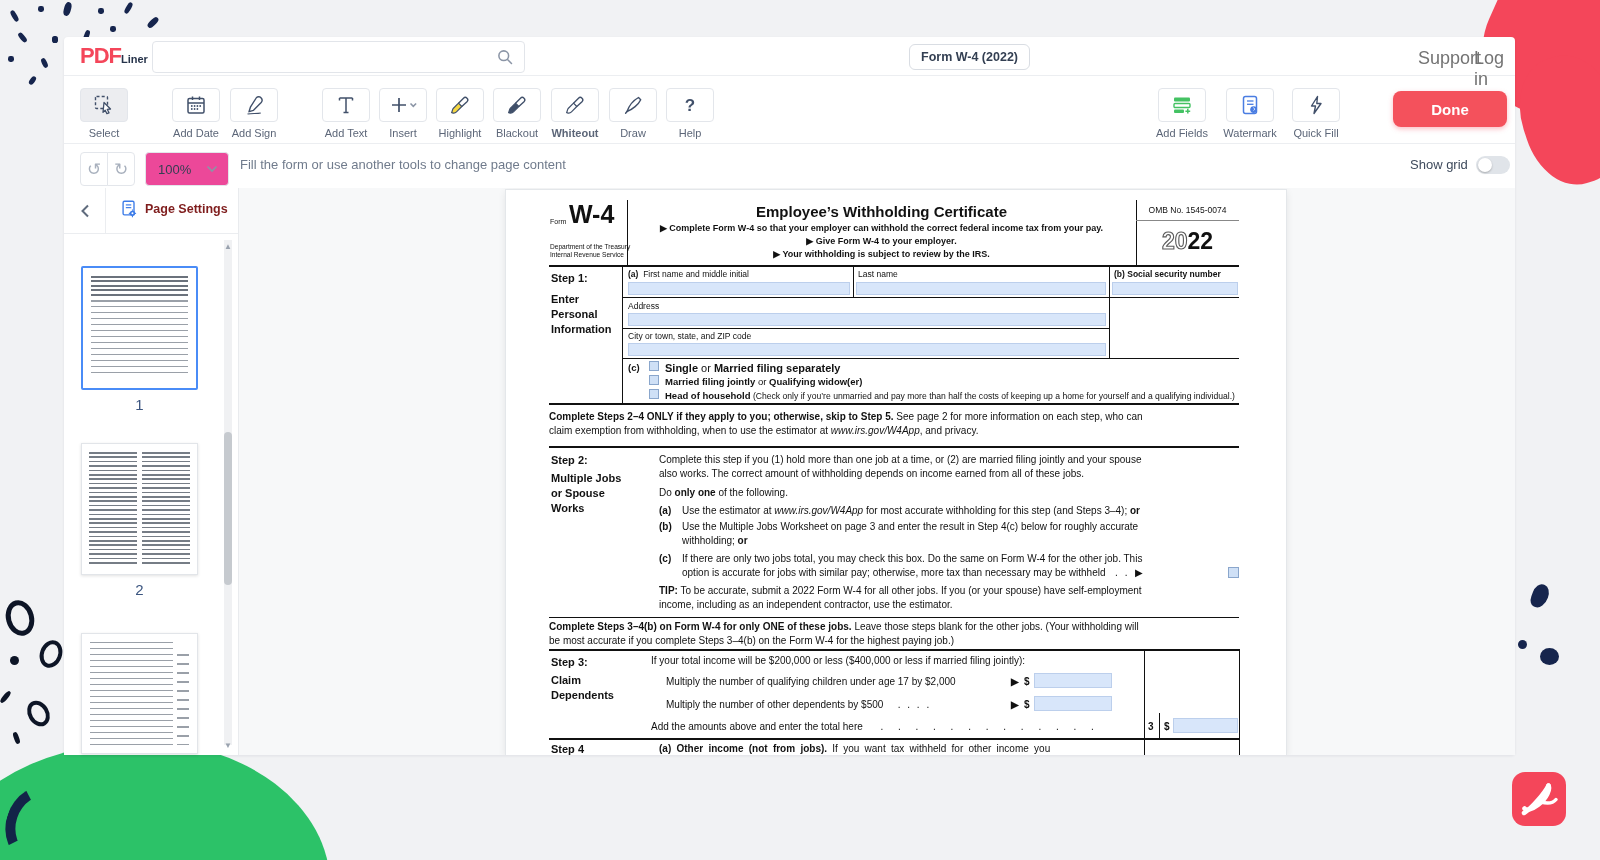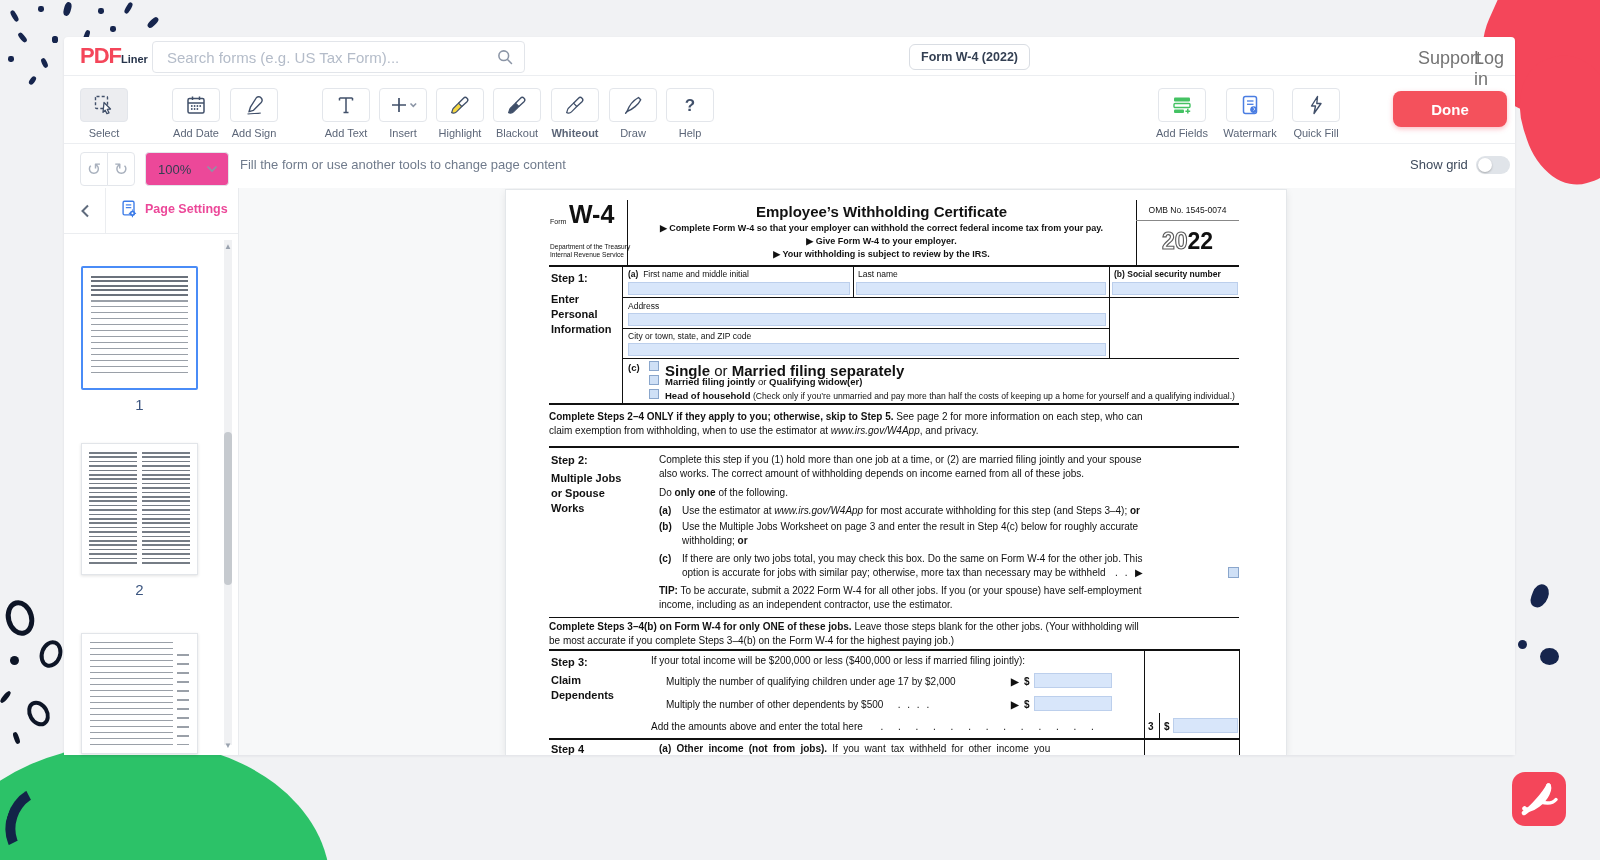--- a/index.html
+++ b/index.html
@@ -56,21 +56,21 @@
   .toggle{position:absolute;left:1412px;top:13px;width:34px;height:18px;border-radius:9px;background:#e0e4e9;cursor:pointer;}
   .toggle .knob{position:absolute;left:2px;top:2px;width:14px;height:14px;border-radius:50%;background:#fff;
           box-shadow:0 1px 2px rgba(0,0,0,.25);}
   
   #content{position:absolute;left:0;top:151px;width:1451px;height:567px;}
   #sidebar{position:absolute;left:0;top:0;width:174px;height:567px;background:#fff;border-right:1px solid #e9ebee;}
   .sb-head{position:absolute;left:0;top:0;width:174px;height:45px;border-bottom:1px solid #ebedf0;}
   .sb-collapse{position:absolute;left:0;top:0;width:41px;height:45px;border-right:1px solid #ebedf0;
           display:flex;align-items:center;justify-content:center;cursor:pointer;}
   .sb-ps{position:absolute;left:55px;top:11px;display:flex;align-items:center;gap:6px;cursor:pointer;
-          font-size:12.5px;font-weight:bold;color:#ec4899;}
+          font-size:12.5px;font-weight:bold;color:#7f1d1d;}
   .thumb{position:absolute;left:17px;width:117px;background:#fff;box-sizing:border-box;cursor:pointer;}
   .thumb.sel{border:2px solid #4a8cf7;border-radius:2px;}
   .thumb.plain{border:1px solid #e2e5e9;box-shadow:0 1px 3px rgba(0,0,0,.12);}
   .tlines{position:absolute;background:repeating-linear-gradient(to bottom,#9aa0a8 0 1.5px,transparent 1.5px 6px);}
   .tlines.dense{background:repeating-linear-gradient(to bottom,#767d86 0 1.6px,transparent 1.6px 4.4px);}
   .pagenum{position:absolute;width:117px;left:17px;text-align:center;font-size:15px;color:#3c5680;}
   .sb-scroll{position:absolute;left:160px;top:52px;width:8px;height:505px;background:#f0f1f3;}
   .sb-thumbbar{position:absolute;left:160px;top:244px;width:8px;height:153px;background:#c6cacf;border-radius:4px;cursor:pointer;}
   .sb-arrow{position:absolute;left:158px;width:12px;text-align:center;font-size:8px;color:#9aa3af;cursor:pointer;}
   #canvas{position:absolute;left:175px;top:0;width:1276px;height:567px;background:#f7f8f9;overflow:hidden;}
@@ -134,21 +134,20 @@
     <path d="M36.5 13.5 C38.5 17 35 26 26 33 C20 37.5 14.5 39 12.5 36.5" stroke="#fff" stroke-width="4.5" fill="none" stroke-linecap="round"></path>
     <path d="M29 30 C36 32 41.5 30.5 44 27.5" stroke="#fff" stroke-width="3.5" fill="none" stroke-linecap="round"></path>
   </svg>
 </div>
 
 <div id="app">
 
   <div id="topbar">
     <div class="logo"><span class="pdf">PDF</span><span class="liner">Liner</span></div>
     <div class="search">
-      <input type="text" placeholder="Search forms (e.g. US Tax Form)..." style="">
       <svg width="18" height="18" viewBox="0 0 20 20">
         <circle cx="8.6" cy="8.6" r="5.4" fill="none" stroke="#8b95a6" stroke-width="1.7"></circle>
         <line x1="12.8" y1="12.8" x2="17.2" y2="17.2" stroke="#8b95a6" stroke-width="1.7" stroke-linecap="round"></line>
       </svg>
     </div>
     <div class="chip">Form W-4 (2022)</div>
     <div class="toplink" style="left:1354px;">Support</div>
     <div class="toplink" style="left:1410px;">Log in</div>
   </div>
 
@@ -393,21 +392,21 @@
         <div class="bf" style="left:122px;top:123px;width:478px;"></div>
         <div class="hl" style="left:116px;top:138px;width:487px;"></div>
         <div class="t small" style="left:122px;top:141px;">City or town, state, and ZIP code</div>
         <div class="bf" style="left:122px;top:153px;width:478px;"></div>
 
 
         <div class="hl" style="left:116px;top:168px;width:617px;"></div>
 
         <div class="t b" style="left:122px;top:172px;font-size:9.5px;">(c)</div>
         <div class="w4cb" style="left:143px;top:171px;"></div>
-        <div class="t" style="left:159px;top:172px;font-size:15px;"><span class="b">Single</span><span> or </span><span class="b">Married filing separately</span></div>
+        <div class="t" style="left:159px;top:172px;font-size:11px;"><span class="b">Single</span><span> or </span><span class="b">Married filing separately</span></div>
         <div class="w4cb" style="left:143px;top:185px;"></div>
         <div class="t" style="left:159px;top:186px;font-size:9.5px;"><span class="b">Married filing jointly</span><span> or </span><span class="b">Qualifying widow(er)</span></div>
         <div class="w4cb" style="left:143px;top:199px;"></div>
         <div class="t" style="left:159px;top:200px;font-size:8.6px;"><span class="b" style="font-size:9.5px;">Head of household</span><span> (Check only if you’re unmarried and pay more than half the costs of keeping up a home for yourself and a qualifying individual.)</span></div>
 
         <div class="hl2" style="left:43px;top:213px;width:690px;"></div>
 
         <div class="t" style="left:43px;top:221px;"><span class="b">Complete Steps 2–4 ONLY if they apply to you; otherwise, skip to Step 5.</span><span> See page 2 for more information on each step, who can</span></div>
         <div class="t" style="left:43px;top:235px;"><span>claim exemption from withholding, when to use the estimator at </span><span class="i">www.irs.gov/W4App</span><span>, and privacy.</span></div>
         <div class="hl" style="left:43px;top:256px;width:690px;height:1.5px;"></div>

